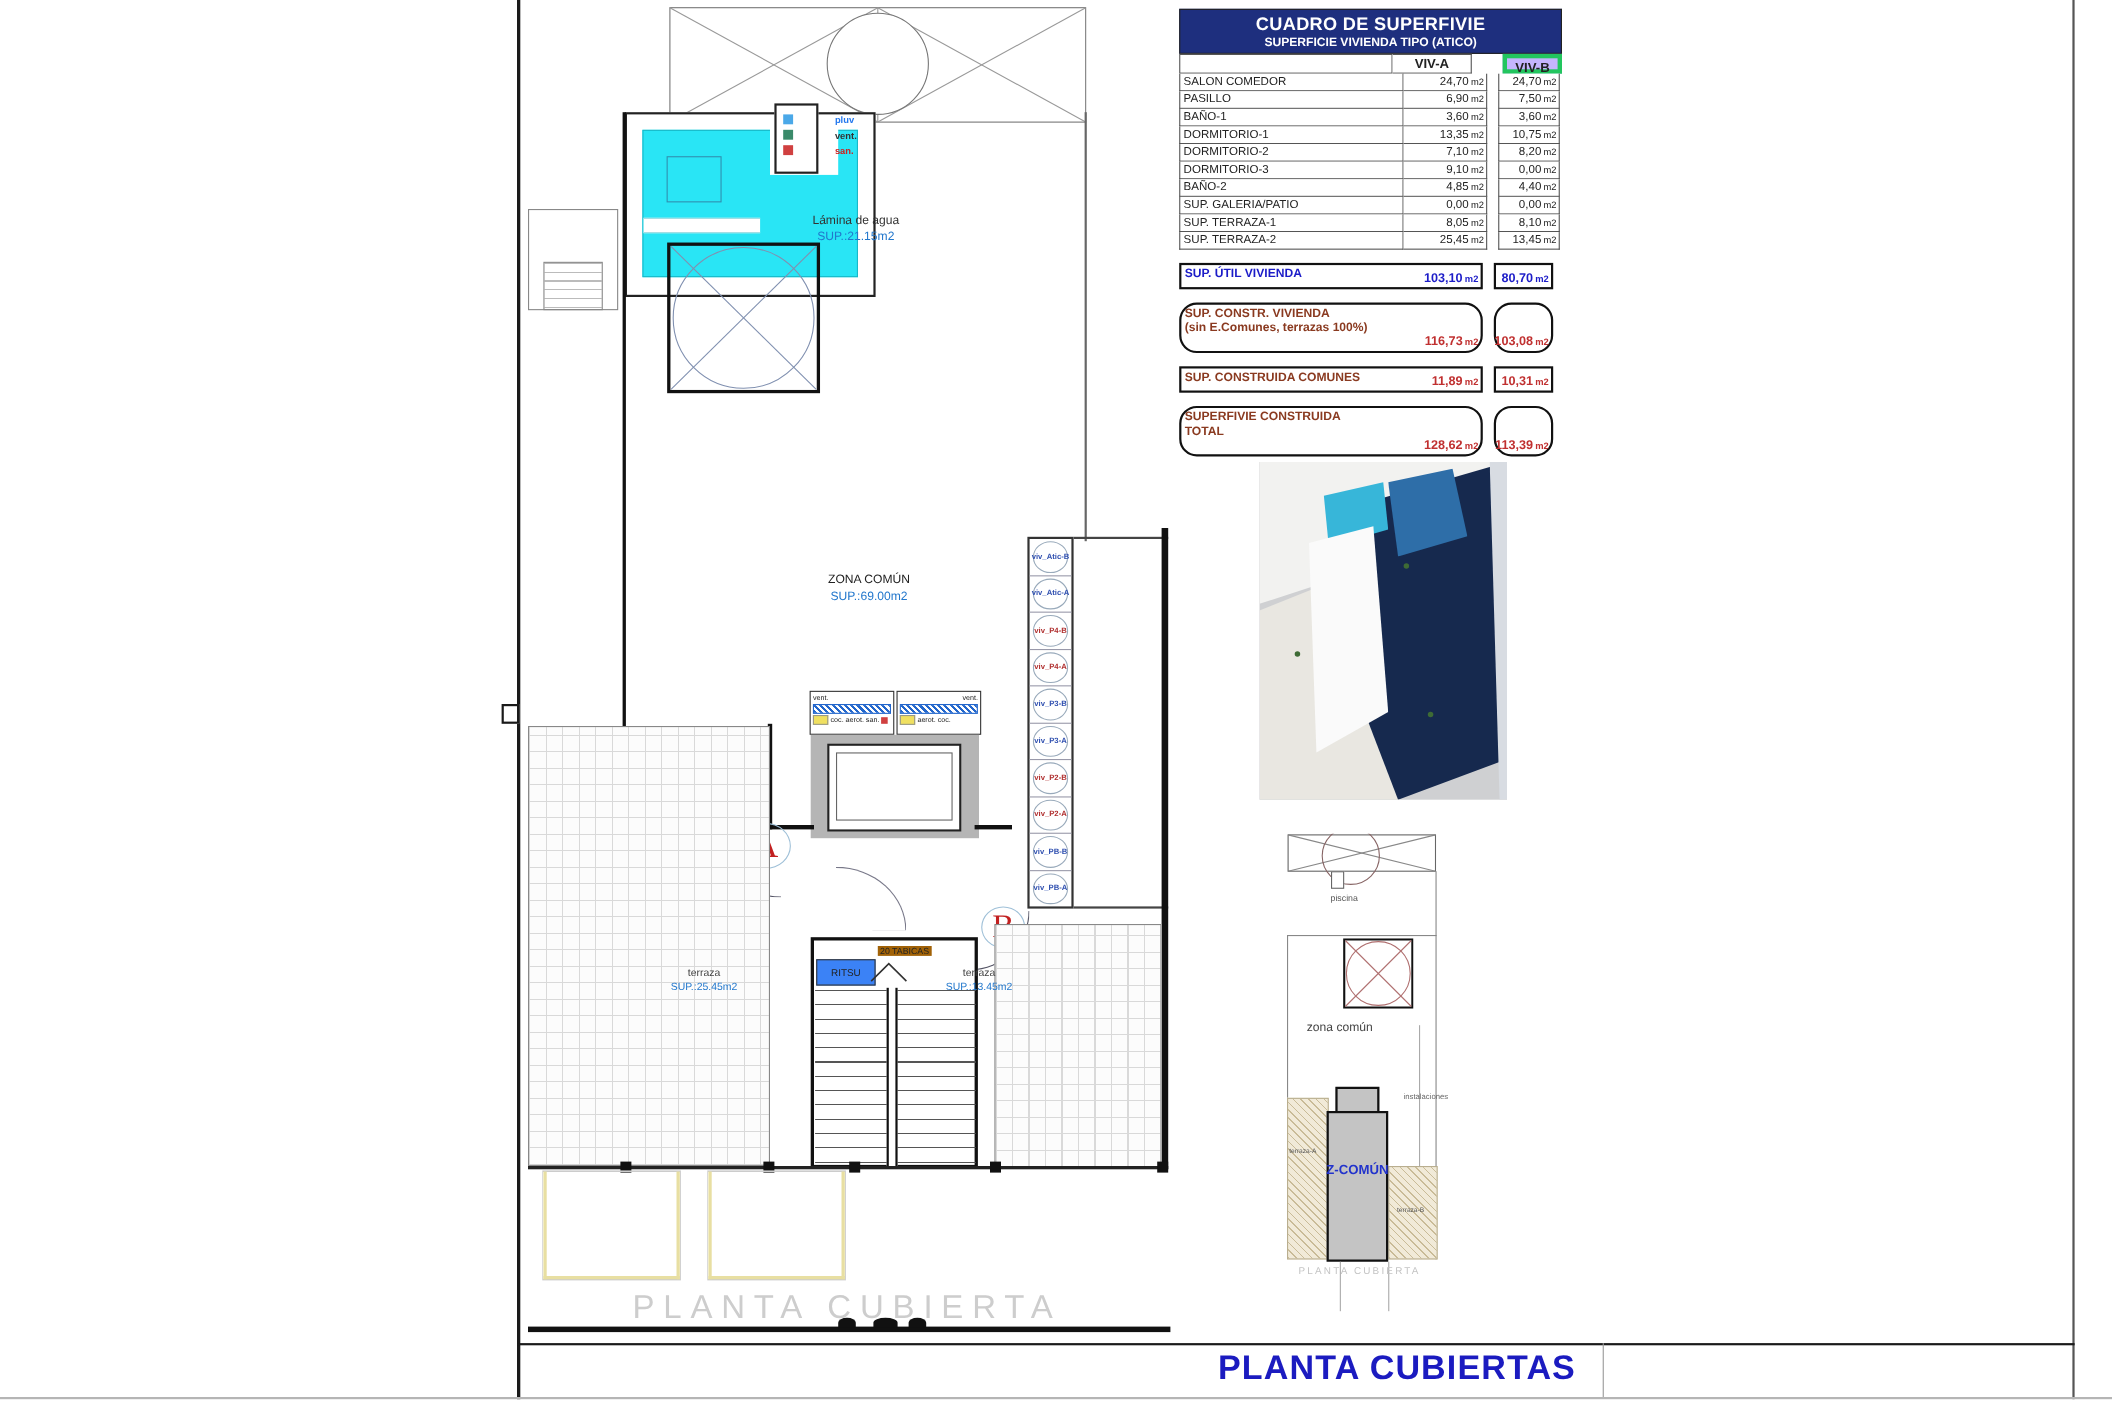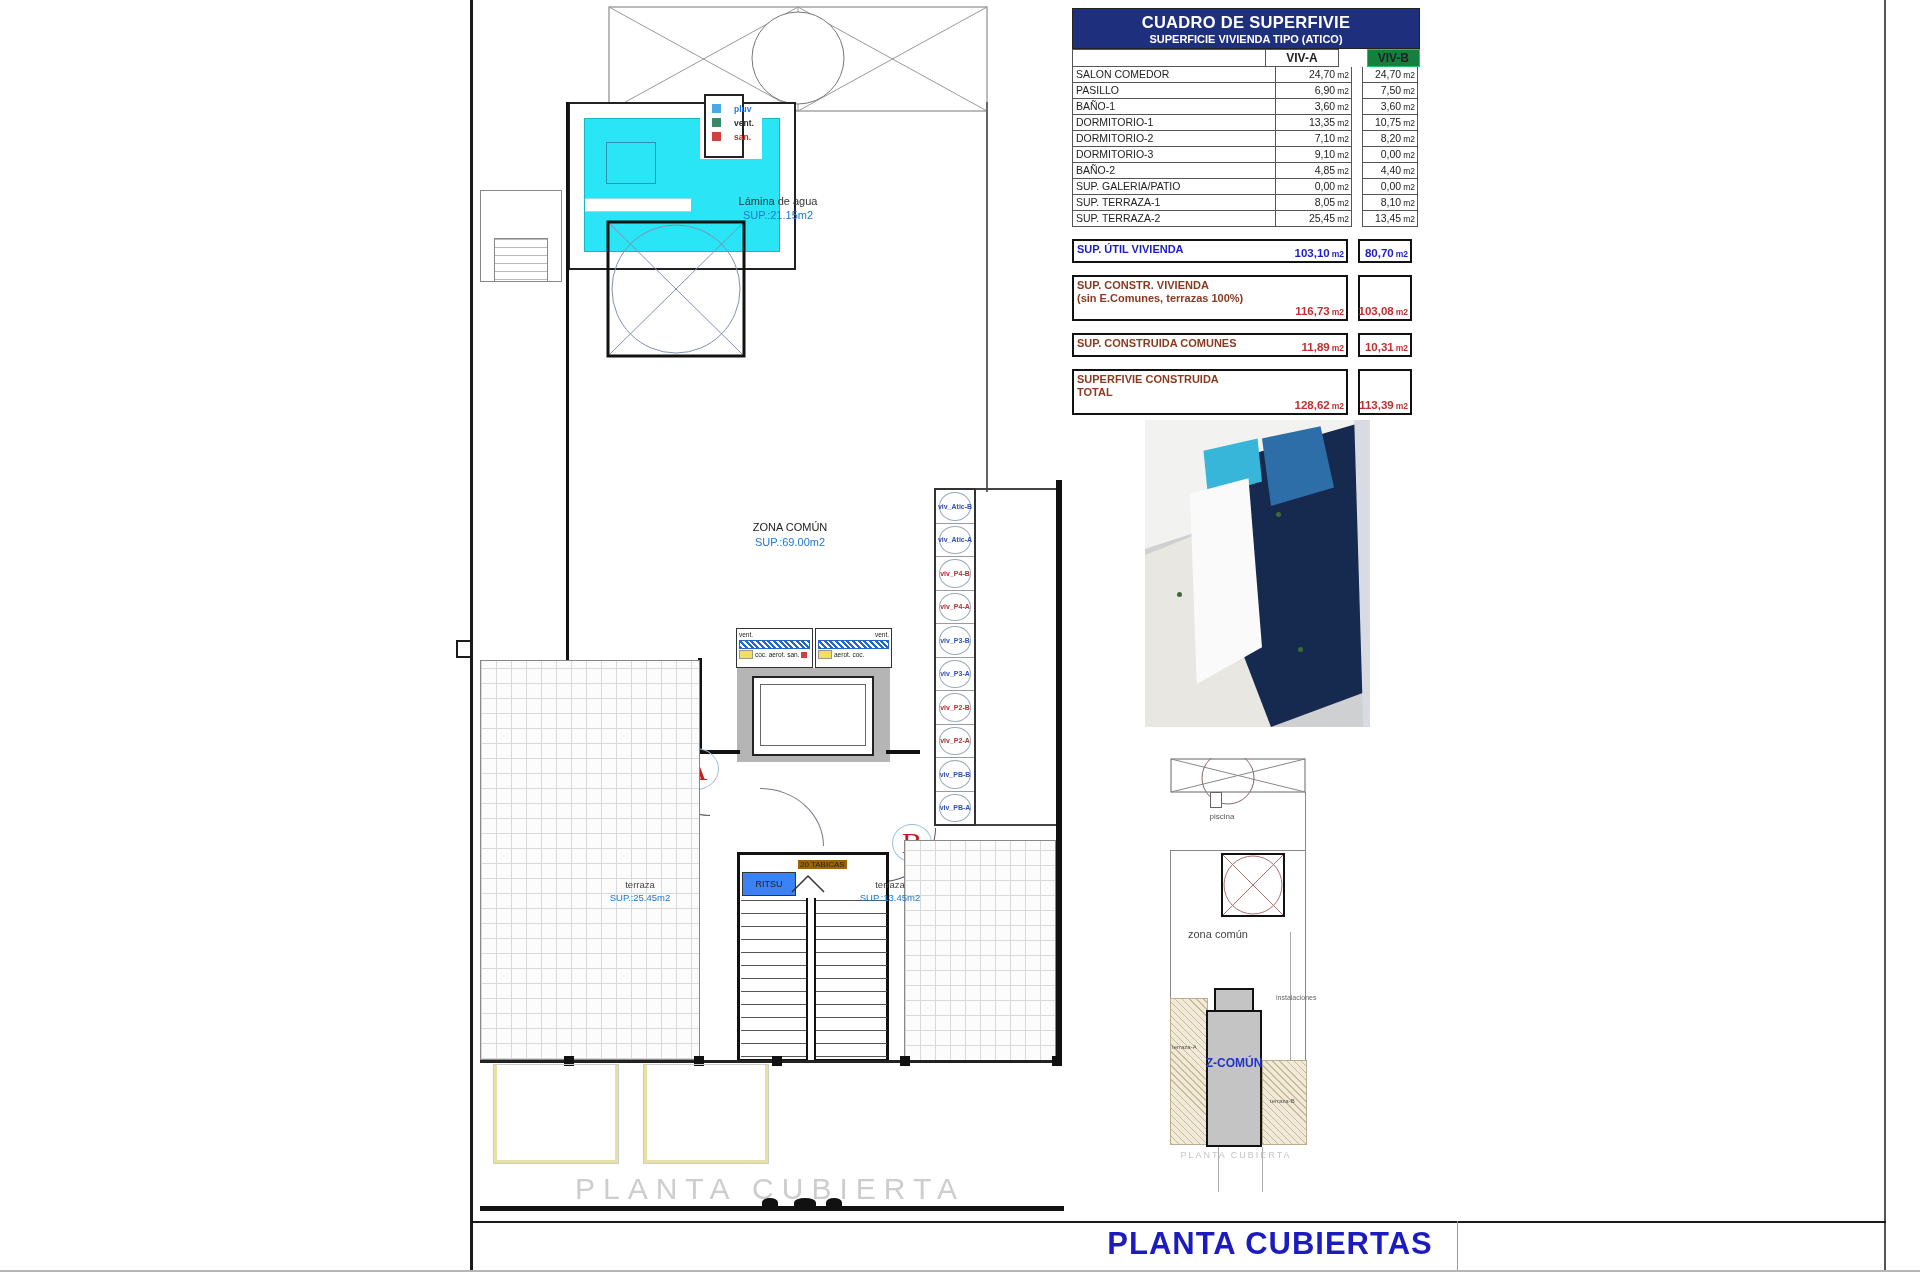--- a/index.html
+++ b/index.html
@@ -22,21 +22,21 @@
   .pool-deck{left:568px;top:102px;width:228px;height:168px;border:2px solid #222;background:#fff;}
   .pool-water{left:584px;top:118px;width:196px;height:134px;background:#29e5f5;border:1px solid #18b8c8;}
   .pool-notch{left:700px;top:117px;width:62px;height:42px;background:#fff;}
   .pool-sq{left:606px;top:142px;width:50px;height:42px;border:1px solid #3090b0;}
   .pool-step{left:585px;top:198px;width:106px;height:14px;background:#fff;border-top:1px solid #9adbe2;border-bottom:1px solid #9adbe2;}
   .pool-legend-box{left:704px;top:94px;width:40px;height:64px;border:2px solid #222;background:#fff;padding:8px 0 0 6px;}
   .plchip{width:9px;height:9px;margin-bottom:5px;}
   .plc0{background:#4aa8e8;}
   .plc1{background:#3a8a6a;}
   .plc2{background:#d04040;}
-  .pool-legend-labels{left:734px;top:102px;width:50px;font-size:8.5px;line-height:14px;font-weight:bold;}
+  .pool-legend-labels{left:759px;top:102px;width:50px;font-size:8.5px;line-height:14px;font-weight:bold;}
   .pll0{color:#2277ee}.pll1{color:#333}.pll2{color:#cc2222}
   .pool-text{left:690px;top:194px;width:176px;text-align:center;font-size:11px;line-height:14px;}
   .pool-text .l1{color:#333;}
   .pool-text .l2{color:#2277cc;}
   .closet{left:480px;top:190px;width:82px;height:92px;border:1px solid #888;background:#fff;}
   .closet-in{left:494px;top:238px;width:54px;height:44px;border:1px solid #888;
              background:repeating-linear-gradient(180deg,#bbb 0 1px,transparent 1px 8px);}
   .wall-left{left:566px;top:102px;width:3px;height:560px;background:#111;}
   .wall-rt-up{left:986px;top:102px;width:2px;height:390px;background:#666;}
   .zone-label{left:700px;top:520px;width:180px;text-align:center;font-size:11px;line-height:15px;}
@@ -100,33 +100,33 @@
   .bump{background:#111;border-radius:50% 50% 0 0;}
 
   
   .stable{left:1072px;top:8px;width:348px;}
   .thead{border:1px solid #222;background:#1e2f7e;color:#fff;text-align:center;padding:4px 0 3px;}
   .t1{font-size:16.5px;font-weight:bold;letter-spacing:.3px;}
   .t2{font-size:11px;font-weight:bold;margin-top:1px;}
   .shead{display:flex;height:18px;font-weight:bold;font-size:12px;line-height:17px;text-align:center;}
   .shl{width:204px;border:1px solid #555;background:#fff;box-sizing:border-box;}
   .sha{width:76px;border:1px solid #555;border-left:0;background:#fff;box-sizing:border-box;}
-  .shb{width:56px;margin-left:28px;border:1px solid #22c55e;background:#15803d;box-sizing:border-box;}
+  .shb{width:56px;margin-left:28px;border:4px solid #22c55e;background:#c4b5fd;box-sizing:border-box;}
   .srow{display:flex;height:16px;font-size:10.5px;line-height:15px;}
   .cl{width:204px;border:1px solid #555;border-top:0;padding-left:3px;background:#fff;box-sizing:border-box;}
   .ca{width:76px;border:1px solid #555;border-top:0;border-left:0;text-align:right;padding-right:2px;background:#fff;box-sizing:border-box;}
   .cb{width:56px;margin-left:10px;border:1px solid #555;border-top:0;text-align:right;padding-right:2px;background:#fff;box-sizing:border-box;}
   .un{font-size:8.5px;margin-left:2px;}
   .ssec{display:flex;margin-top:12px;}
   .sboxm{display:flex;border:2px solid #111;}
   .sl2{width:202px;padding:2px 0 2px 3px;font-weight:bold;font-size:11px;line-height:13px;box-sizing:border-box;}
   .sa2{width:70px;display:flex;align-items:flex-end;justify-content:flex-end;padding:0 2px 2px 0;font-weight:bold;font-size:11.5px;box-sizing:border-box;}
   .sb2{width:54px;margin-left:10px;border:2px solid #111;display:flex;align-items:flex-end;justify-content:flex-end;
        padding:0 2px 2px 0;font-weight:bold;font-size:11.5px;box-sizing:border-box;}
-  .one{min-height:20px;} .two{min-height:42px;}
+  .one{min-height:20px;} .two{min-height:42px;border-radius:16px;}
   .blue{color:#1c1cc8;} .brown{color:#8a3a20;} .red{color:#c03030;}
 
   
   .render{left:1145px;top:420px;width:225px;height:307px;background:#cfd0d2;overflow:hidden;}
   .r-lay{position:absolute;left:0;top:0;width:100%;height:100%;}
   .r-white{background:#f2f2f0;clip-path:polygon(0 0,100% 0,100% 18%,0 42%);}
   .r-navy{background:#16294e;clip-path:polygon(34% 14%,100% 0,100% 88%,56% 100%,34% 58%);}
   .r-blue{background:#2e6ea8;clip-path:polygon(52% 6%,78% 2%,84% 22%,56% 28%);}
   .r-pool{background:#37b6d9;clip-path:polygon(26% 10%,50% 6%,52% 20%,28% 25%);}
   .r-bld{background:#fafafa;clip-path:polygon(20% 24%,46% 19%,52% 74%,23% 86%);}

